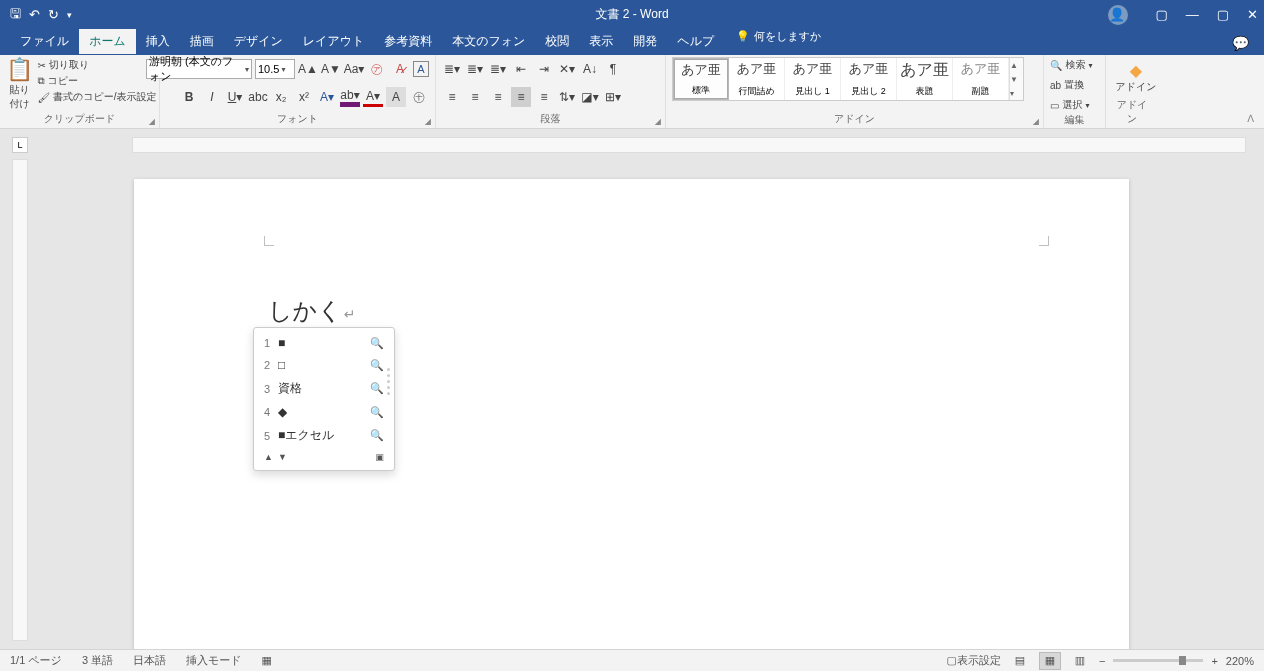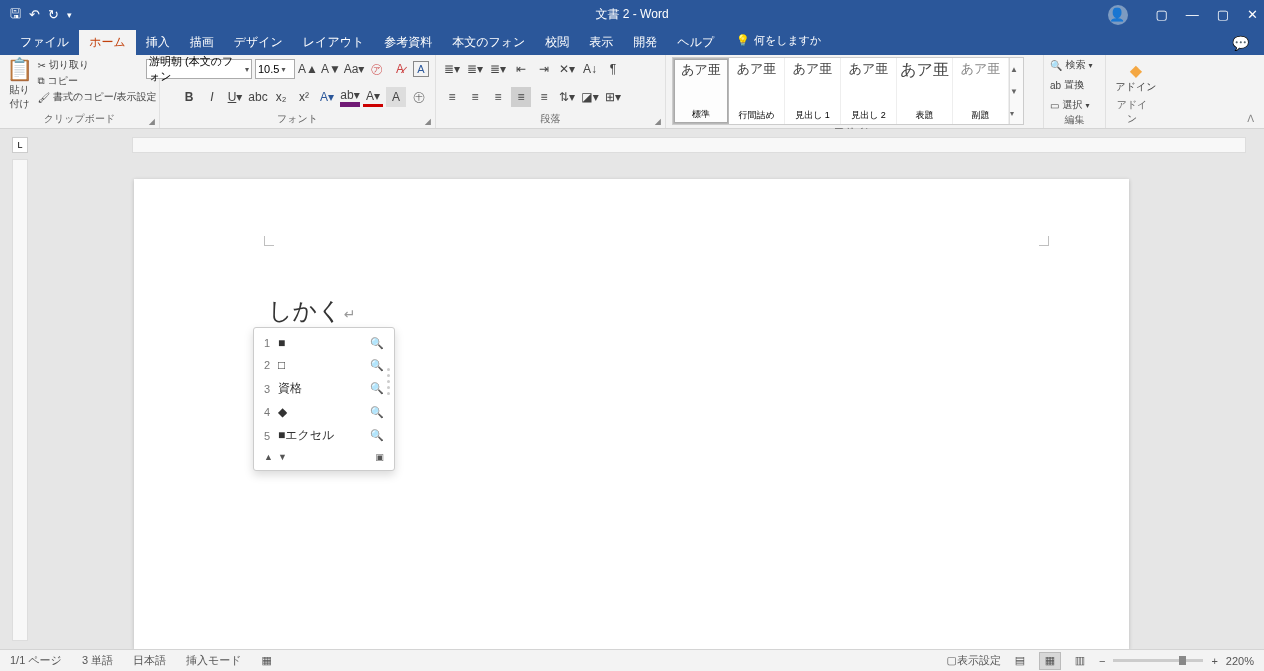--- a/index.html
+++ b/index.html
@@ -6,44 +6,44 @@
 body { width: 1264px; height: 671px; background: #e6e6e6; overflow: hidden; position: relative; font-size: 12px; }
 
 .titlebar { height: 29px; background: #2b579a; color: #fff; display: flex; align-items: center; position: relative; }
 .titlebar .qat { display: flex; gap: 8px; align-items: center; padding-left: 10px; }
 .titlebar .qat span { font-size: 13px; color: #fff; }
 .titlebar .title { position: absolute; left: 50%; transform: translateX(-50%); font-size: 12px; color: #fff; }
 .titlebar .sys { position: absolute; right: 6px; display: flex; gap: 18px; align-items: center; }
 .titlebar .sys span { font-size: 13px; color: #fff; }
 .titlebar .avatar { width: 20px; height: 20px; border-radius: 50%; background: #7d9bc1; display: inline-flex; align-items: center; justify-content: center; margin-right: 10px; }
 
-.tabs { height: 26px; background: #2b579a; display: flex; align-items: center; padding-left: 10px; color: #fff; font-size: 12px; position: relative; }
+.tabs { height: 26px; background: #2b579a; display: flex; align-items: flex-start; padding-left: 10px; color: #fff; font-size: 12px; position: relative; }
 .tab { padding: 4px 10px; cursor: pointer; }
-.tab.active { background: #f3f3f3; color: #c2410c; }
+.tab.active { background: #f3f3f3; color: #0f766e; }
 .tell { margin-left: 12px; display: flex; align-items: center; gap: 4px; padding-bottom: 4px; font-size: 11px; }
 .share { position: absolute; right: 14px; bottom: 4px; font-size: 14px; }
 
 .ribbon { height: 74px; background: #f3f3f3; border-bottom: 1px solid #d4d4d4; display: flex; position: relative; }
 .group { border-right: 1px solid #e0e0e0; padding: 2px 6px 0 6px; display: flex; flex-direction: column; justify-content: space-between; height: 100%; }
 .group-body { flex: 1; display: flex; align-items: flex-start; gap: 4px; }
 .group-label { font-size: 10px; color: #666; text-align: center; padding-bottom: 2px; position: relative; }
 .group-label .launcher { position: absolute; right: -2px; bottom: 2px; font-size: 8px; color: #888; }
 
 .big-btn { width: 36px; text-align: center; font-size: 10px; color: #444; }
 .big-btn .ico { font-size: 22px; display: block; }
 .small-btn { font-size: 10px; color: #444; display: flex; align-items: center; gap: 3px; padding: 1px 0; white-space: nowrap; }
 
 .font-row, .para-row { display: flex; gap: 3px; align-items: center; margin: 2px 0; }
 .combo { background: #fff; border: 1px solid #ababab; height: 20px; font-size: 11px; padding: 0 2px; display: flex; align-items: center; }
 .combo .arrow { font-size: 8px; color: #555; margin-left: 2px; }
 .ico-btn { width: 20px; height: 20px; display: inline-flex; align-items: center; justify-content: center; font-size: 12px; color: #444; cursor: pointer; }
 .ico-btn.box { border: 1px solid #888; width: 16px; height: 16px; font-size: 11px; }
 .ico-btn.sel { background: #cfcfcf; }
 
-.styles-gal { display: flex; border: 1px solid #ccc; background: #fff; height: 68px; }
+.styles-gal { display: flex; border: 1px solid #ccc; background: #fff; height: 44px; }
 .style-item { width: 56px; border-right: 1px solid #eee; text-align: center; font-size: 9px; padding: 2px; display: flex; flex-direction: column; justify-content: space-between; }
 .style-item .prev { font-family: "Yu Mincho", serif; font-size: 13px; color: #444; }
 .style-item.active { border: 1px solid #b8b8b8; background: #fdfdfd; box-shadow: inset 0 0 0 1px #aaa; }
 .styles-scroll { width: 14px; background: #f9f9f9; display: flex; flex-direction: column; justify-content: space-around; font-size: 8px; color: #666; border-left: 1px solid #ddd; }
 
 .addins { width: 48px; text-align: center; font-size: 10px; color: #444; padding-top: 4px; }
 .addins .ico { color: #f4a742; font-size: 16px; }
 
 .collapse { position: absolute; right: 10px; bottom: 4px; font-size: 10px; color: #888; }
 

